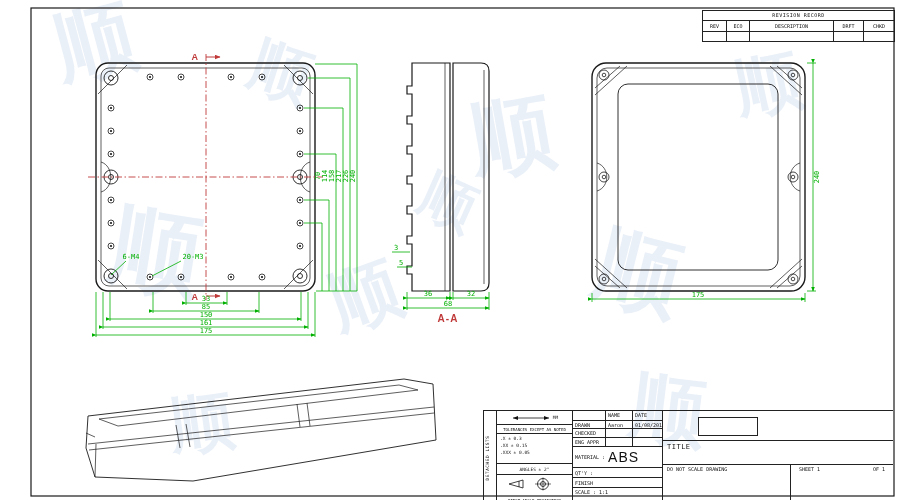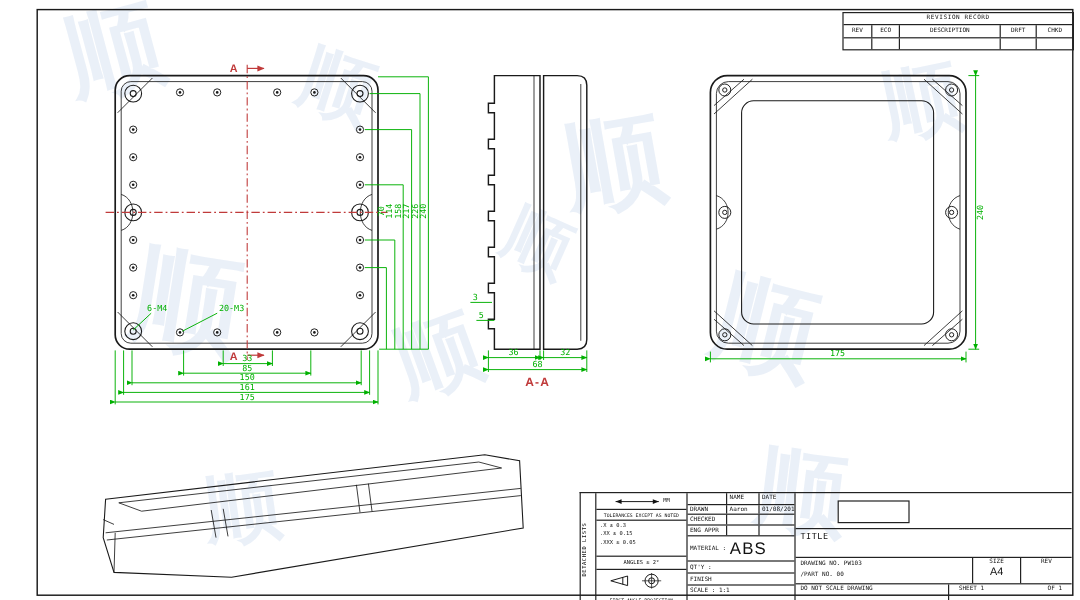--- a/index.html
+++ b/index.html
@@ -349,35 +349,20 @@
       <div class="row1">QT'Y :</div>
       <div class="row1">FINISH</div>
       <div class="rowlast">SCALE : 1:1</div>
     </div>
 
     <div class="right">
       <div class="logo">
         <div class="box"></div>
       </div>
       <div class="titlecell">TITLE</div>
-      <div class="drow">
-        <div class="dno">
-          <div><span>DRAWING NO.</span>
-               <span>PW103</span></div>
-          <div><span>/PART NO.</span>
-               <span>00</span></div>
-        </div>
-        <div class="size">
-          <div>SIZE</div>
-          <div class="sv">A4</div>
-        </div>
-        <div class="revc">
-          <div>REV</div>
-        </div>
-      </div>
       <div class="note">
         <div class="n1">DO NOT SCALE DRAWING</div>
         <div class="n2">
           <span>SHEET 1</span>
           <span>OF 1</span>
         </div>
       </div>
     </div>
   </div>
 

